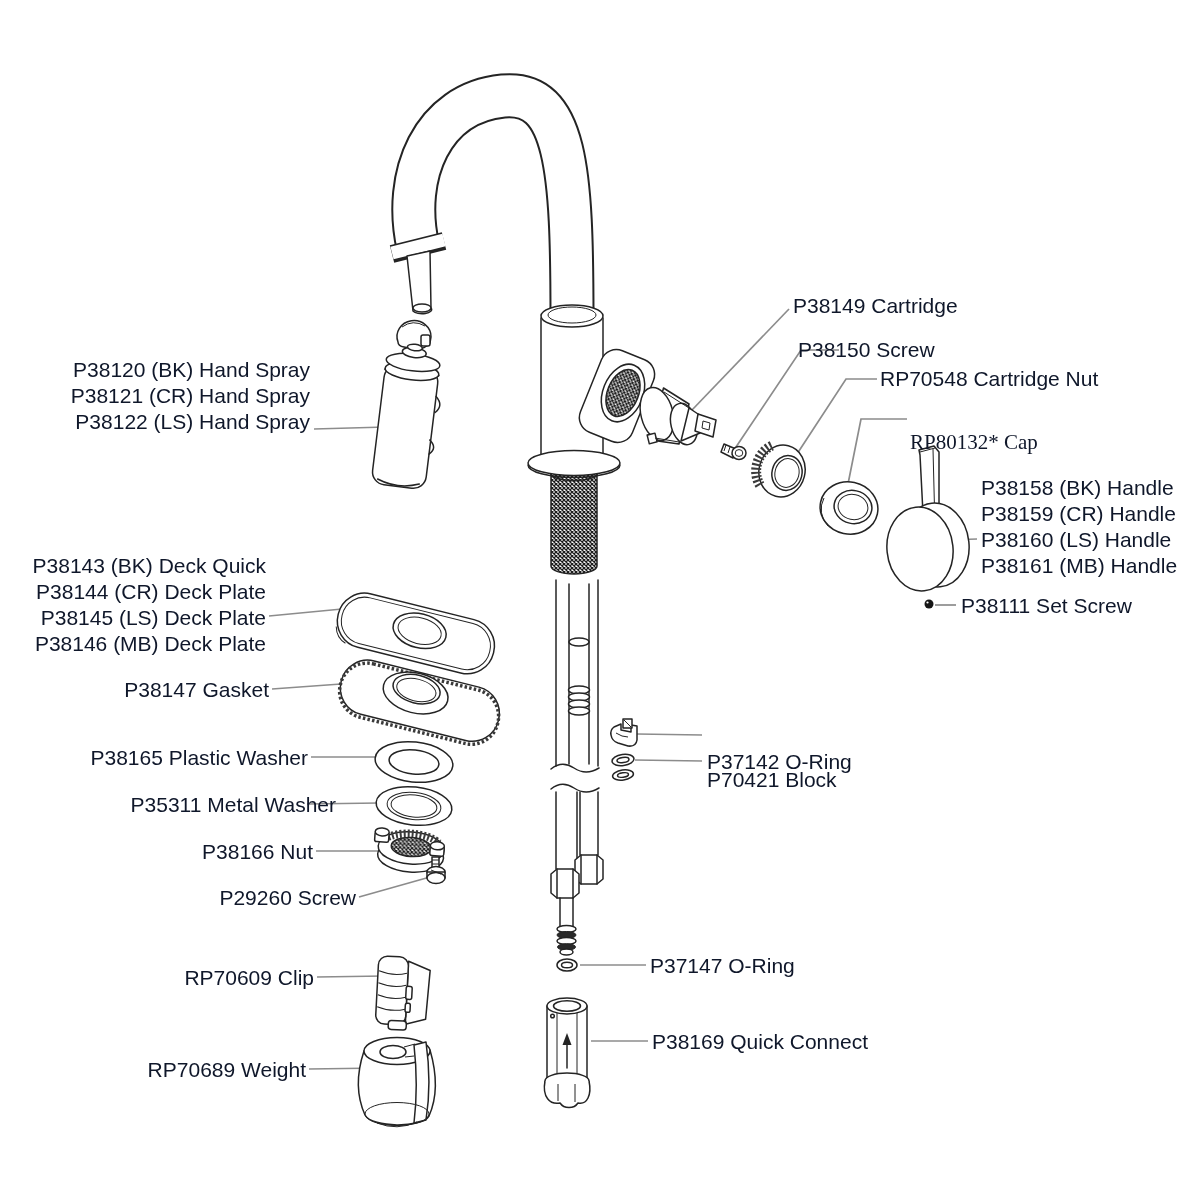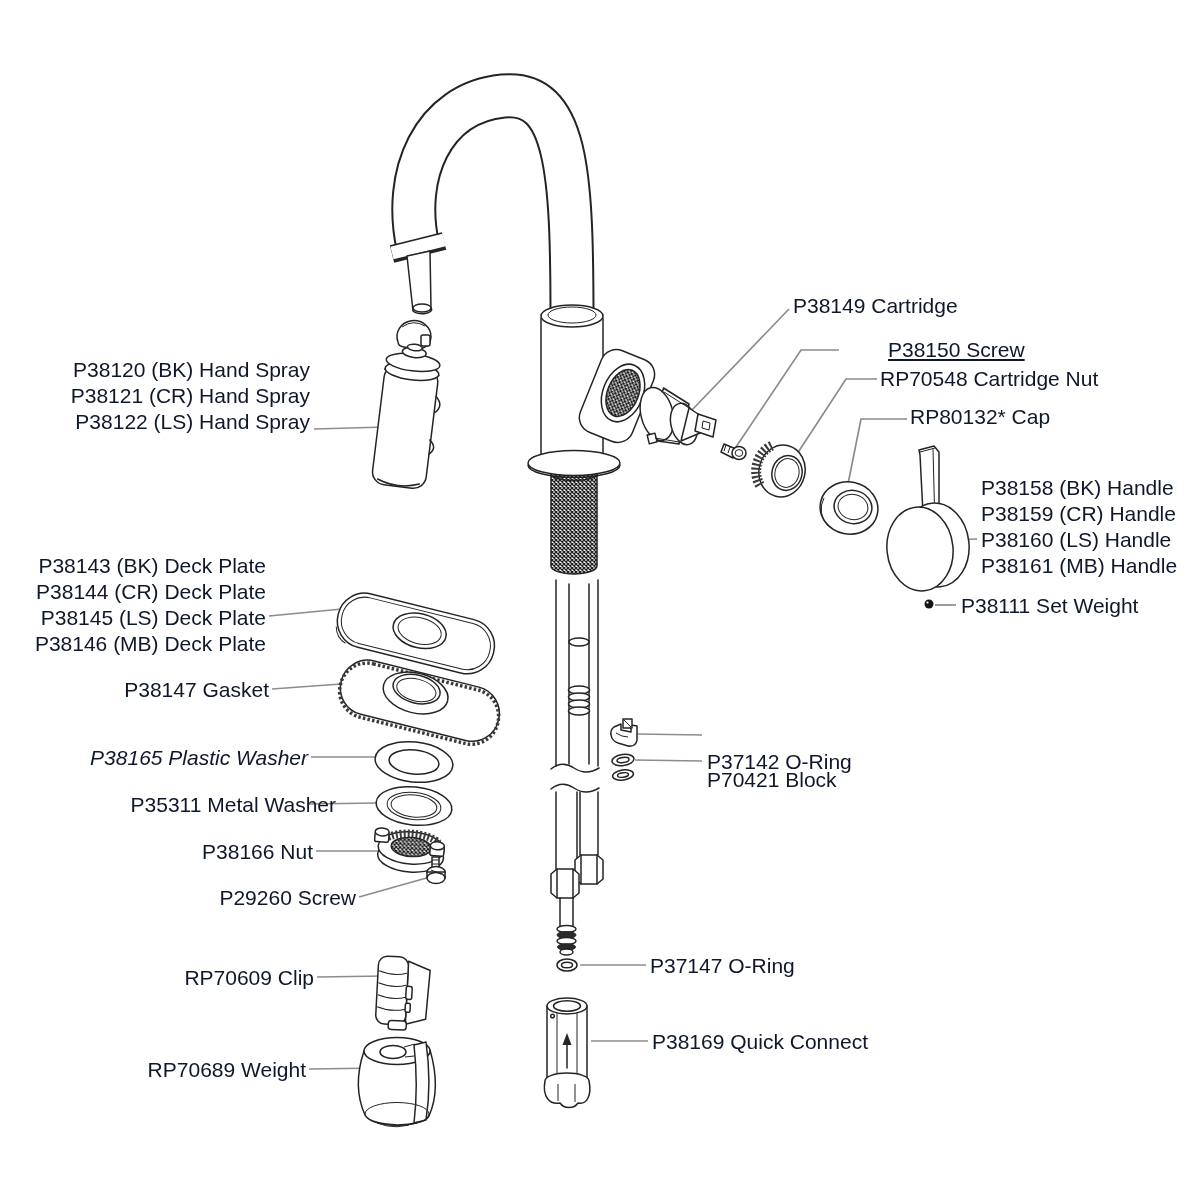--- a/index.html
+++ b/index.html
@@ -297,45 +297,45 @@
     </g>
   </svg>
 
   <div class="label r" style="top:357px; right:890px;">
     <div>P38120 (BK) Hand Spray</div>
     <div>P38121 (CR) Hand Spray</div>
     <div>P38122 (LS) Hand Spray</div>
   </div>
 
   <div class="label r" style="top:553px; right:934px;">
-    <div>P38143 (BK) Deck Plate</div>
+    <div>P38143 (BK) Deck Quick</div>
     <div>P38144 (CR) Deck Plate</div>
     <div>P38145 (LS) Deck Plate</div>
     <div>P38146 (MB) Deck Plate</div>
   </div>
 
   <div class="label r" style="top:677px; right:931px;">P38147 Gasket</div>
-  <div class="label r" style="top:745px; right:892px;font-style:italic;">P38165 Plastic Washer</div>
+  <div class="label r" style="top:745px; right:892px;">P38165 Plastic Washer</div>
   <div class="label r" style="top:792px; right:864px;">P35311 Metal Washer</div>
   <div class="label r" style="top:839px; right:887px;">P38166 Nut</div>
   <div class="label r" style="top:885px; right:844px;">P29260 Screw</div>
   <div class="label r" style="top:965px; right:886px;margin-left:14px;">RP70609 Clip</div>
   <div class="label r" style="top:1057px; right:894px;">RP70689 Weight</div>
 
   <div class="label" style="top:293px; left:793px;">P38149 Cartridge</div>
-  <div class="label" style="top:337px; left:888px;text-decoration:underline;">P38150 Screw</div>
+  <div class="label" style="top:337px; left:798px;">P38150 Screw</div>
   <div class="label" style="top:366px; left:880px;">RP70548 Cartridge Nut</div>
-  <div class="label" style="top:404px; left:910px;">RP80132* Cap</div>
+  <div class="label" style="top:429px; left:910px;font-family:Liberation Serif, serif;">RP80132* Cap</div>
 
   <div class="label" style="top:475px; left:981px;">
     <div>P38158 (BK) Handle</div>
     <div>P38159 (CR) Handle</div>
     <div>P38160 (LS) Handle</div>
     <div>P38161 (MB) Handle</div>
   </div>
 
-  <div class="label" style="top:593px; left:961px;">P38111 Set Weight</div>
+  <div class="label" style="top:593px; left:961px;">P38111 Set Screw</div>
   <div class="label" style="top:723px; left:707px;margin-top:44px;">P70421 Block</div>
   <div class="label" style="top:749px; left:707px;">P37142 O-Ring</div>
   <div class="label" style="top:953px; left:650px;">P37147 O-Ring</div>
   <div class="label" style="top:1029px; left:652px;">P38169 Quick Connect</div>
 
 </div>
 
 </body></html>

